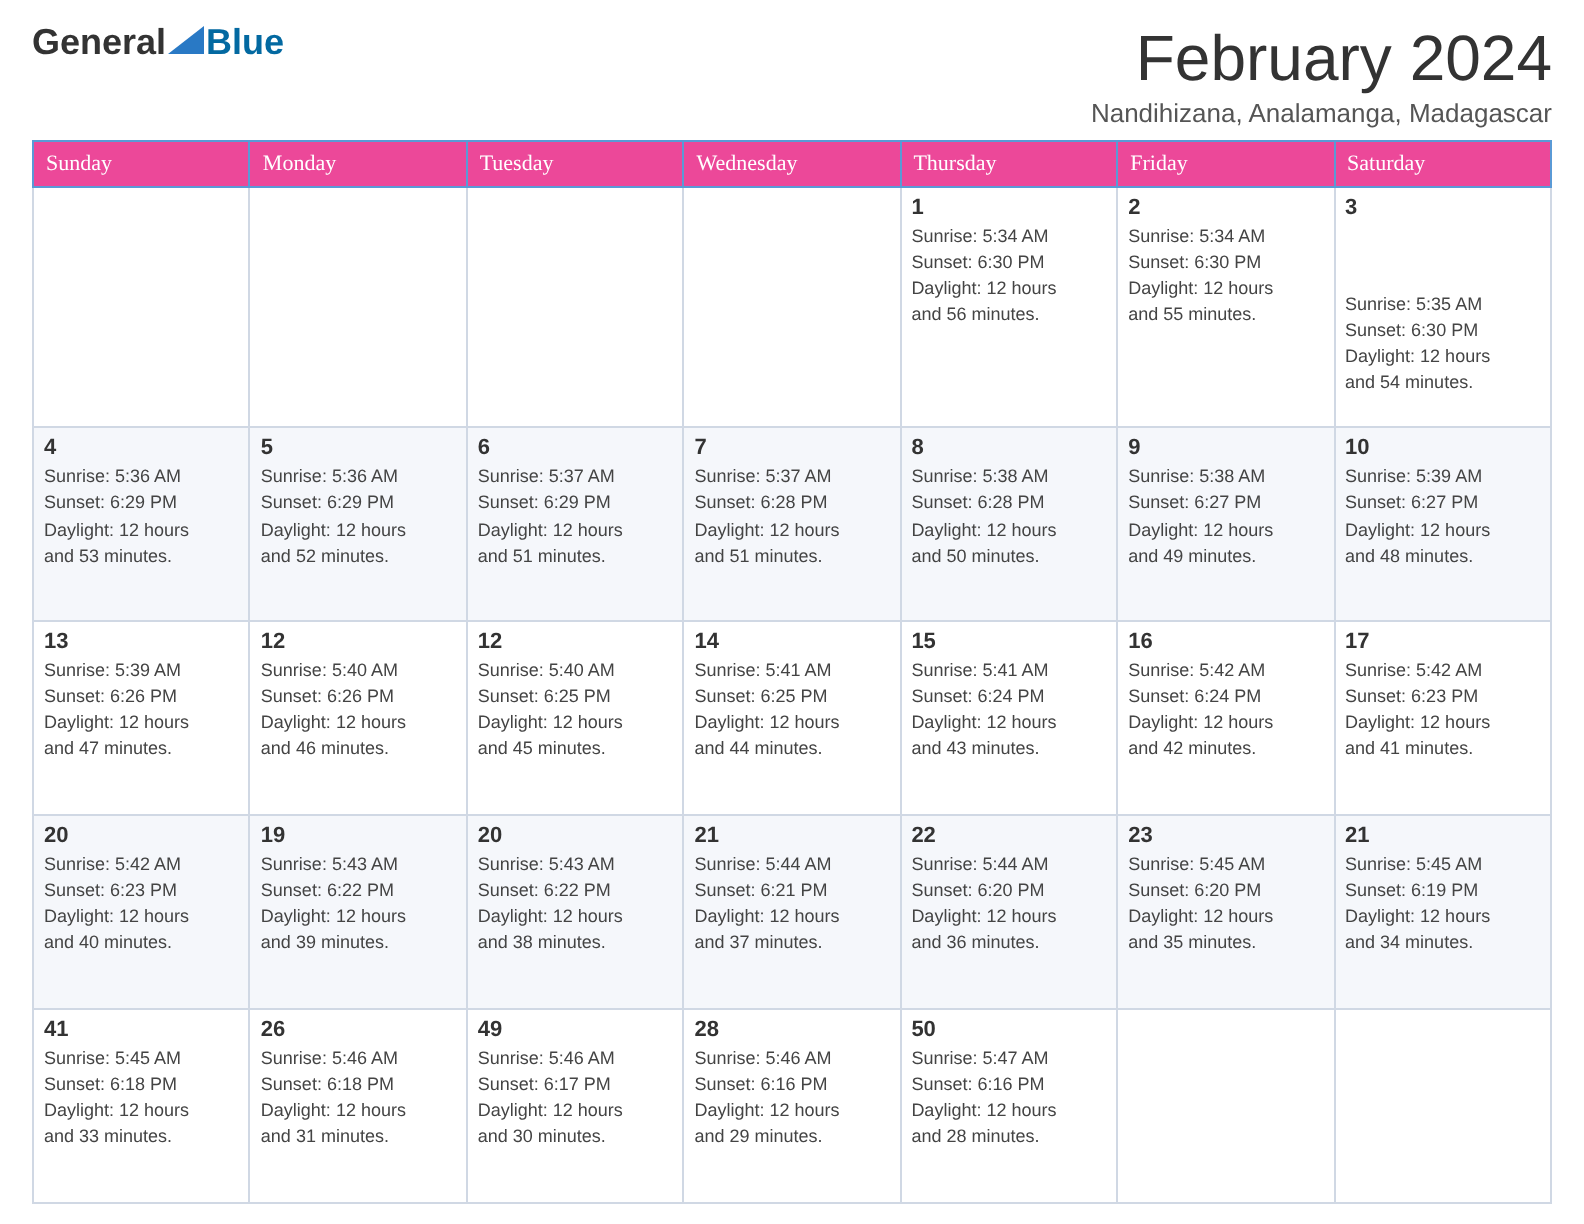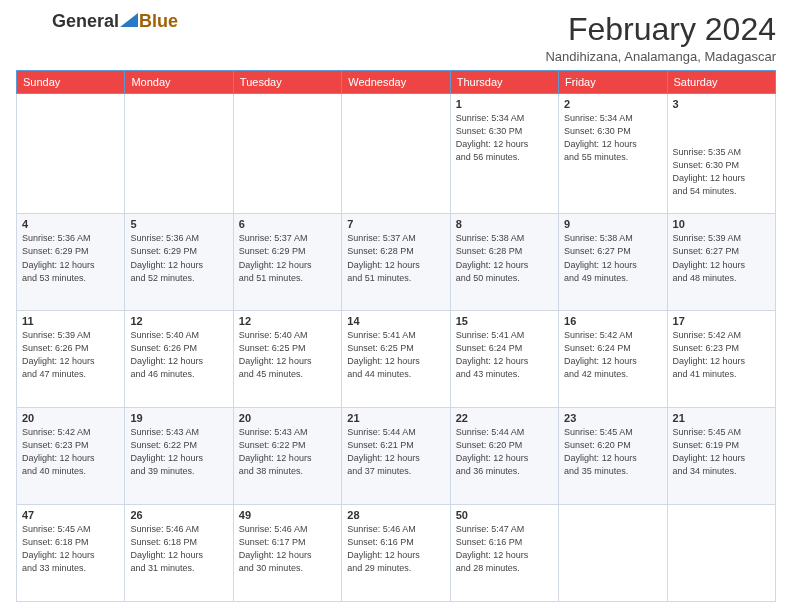--- a/index.html
+++ b/index.html
@@ -20,32 +20,31 @@
     .header {
       display: flex;
       align-items: flex-start;
       justify-content: space-between;
       margin-bottom: 6px;
     }
     .logo {
       display: flex;
       flex-direction: column;
       align-items: flex-end;
-      margin-left: 36px;
     }
     .logo-text {
       display: flex;
       align-items: center;
       font-size: 18px;
       font-weight: bold;
       color: #333;
       line-height: 1;
     }
     .logo-general { color: #333; font-weight: bold; }
-    .logo-blue { color: #a16207; font-weight: bold; }
+    .logo-blue { color: #0369a1; font-weight: bold; }
     .logo-icon {
       display: inline-block;
       width: 18px;
       height: 14px;
       margin-left: 1px;
       margin-right: 1px;
       position: relative;
       top: -1px;
     }
     .title-section {
@@ -62,27 +61,28 @@
       color: #555;
       margin-top: 2px;
     }
     .calendar-table {
       width: 100%;
       border-collapse: collapse;
       flex: 1;
       font-size: 9.5px;
     }
     .calendar-table thead tr th {
-      background-color: #ef4444;
+      background-color: #ec4899;
       color: #fff;
       text-align: left;
       padding: 5px 6px;
       font-size: 11px;
       font-weight: normal;
       border: 1px solid #5a9ad6;
+      font-family: Liberation Serif, serif;
     }
     .calendar-table tbody tr td {
       border: 1px solid #d0d8e4;
       vertical-align: top;
       padding: 4px 5px;
       width: calc(100% / 7);
       height: 88px;
       color: #333;
       background: #fff;
     }
@@ -211,21 +211,21 @@
           <td>
             <div class="day-number">10</div>
             <div class="day-detail" style="white-space: pre-line;">Sunrise: 5:39 AM
 Sunset: 6:27 PM
 Daylight: 12 hours
 and 48 minutes.</div>
           </td>
         </tr>
         <tr>
           <td>
-            <div class="day-number">11</div>
+            <div class="day-number">13</div>
             <div class="day-detail" style="white-space: pre-line;">Sunrise: 5:39 AM
 Sunset: 6:26 PM
 Daylight: 12 hours
 and 47 minutes.</div>
           </td>
           <td>
             <div class="day-number">12</div>
             <div class="day-detail" style="white-space: pre-line;">Sunrise: 5:40 AM
 Sunset: 6:26 PM
 Daylight: 12 hours
@@ -313,21 +313,21 @@
           <td>
             <div class="day-number">21</div>
             <div class="day-detail" style="white-space: pre-line;">Sunrise: 5:45 AM
 Sunset: 6:19 PM
 Daylight: 12 hours
 and 34 minutes.</div>
           </td>
         </tr>
         <tr>
           <td>
-            <div class="day-number">47</div>
+            <div class="day-number">41</div>
             <div class="day-detail" style="white-space: pre-line;">Sunrise: 5:45 AM
 Sunset: 6:18 PM
 Daylight: 12 hours
 and 33 minutes.</div>
           </td>
           <td>
             <div class="day-number">26</div>
             <div class="day-detail" style="white-space: pre-line;">Sunrise: 5:46 AM
 Sunset: 6:18 PM
 Daylight: 12 hours

